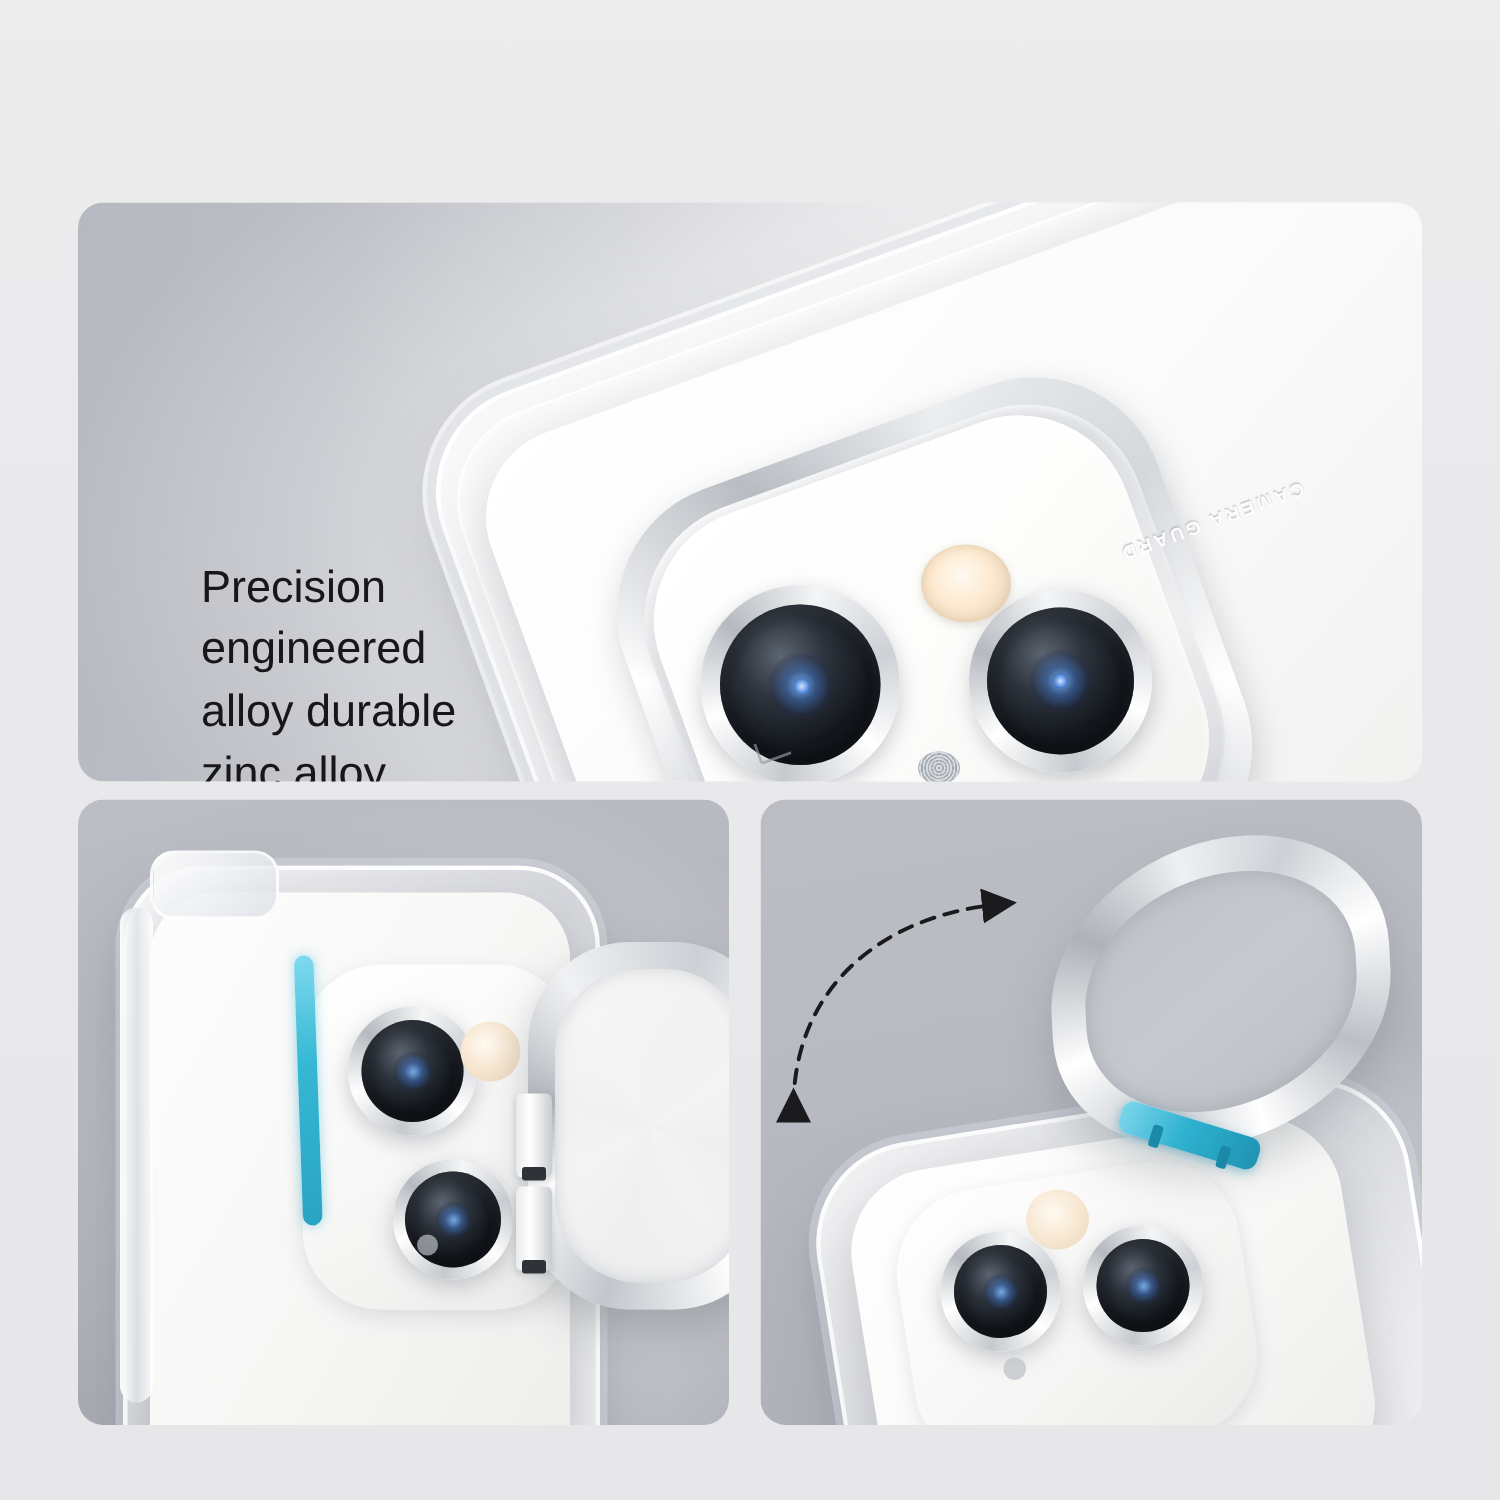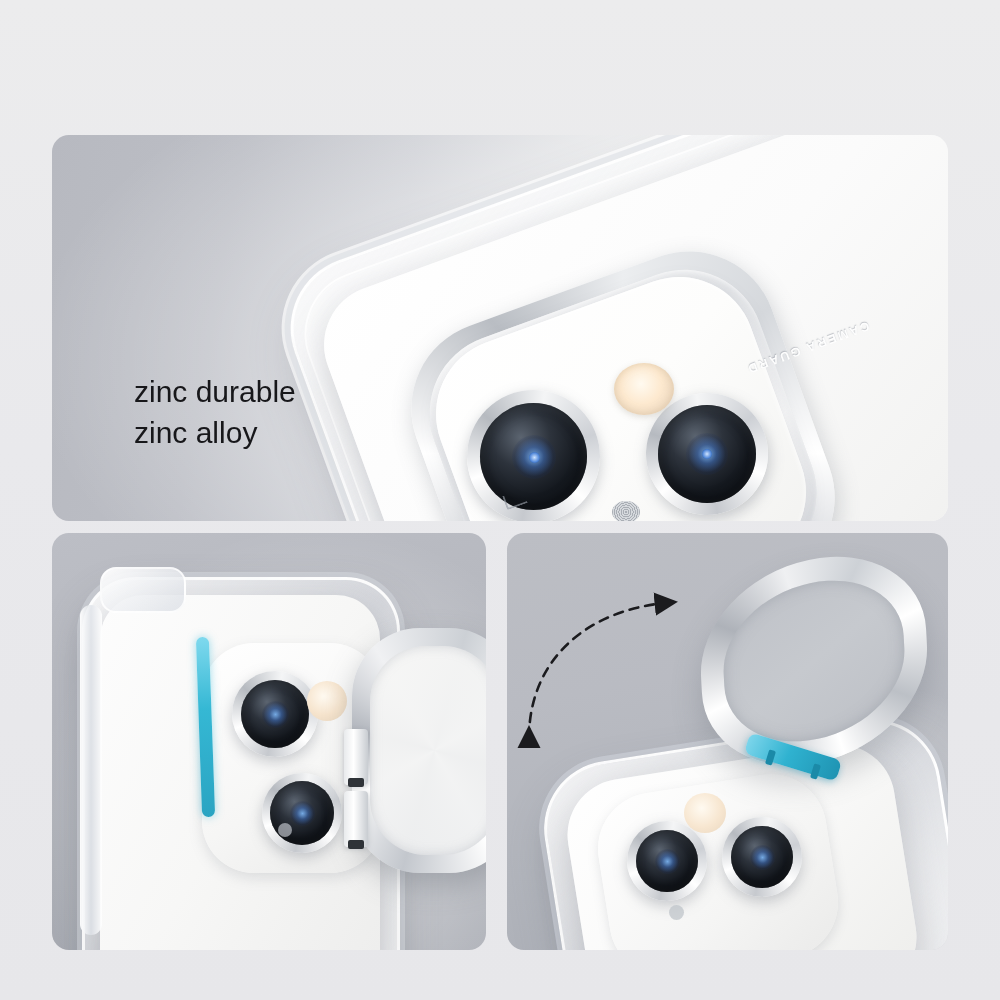--- a/index.html
+++ b/index.html
@@ -306,21 +306,23 @@
       <div class="lens-glass" id="tp-l2-glass"></div>
       <div class="lens-blue" id="tp-l2-blue"></div>
       <div class="lens-core" id="tp-l2-core"></div>
 
       <div id="tp-flash"></div>
       <div id="tp-mic"></div>
       <div id="tp-notch"></div>
     </div>
 
     <div class="caption" id="cap-top">
-      <div>zinc durable</div>
+      <div>Precision</div>
+      <div>engineered</div>
+      <div>alloy durable</div>
       <div>zinc alloy</div>
     </div>
   </div>
 
   <div class="card" id="card-bl">
     <div id="bl-scene">
       <div id="bl-case"></div>
       <div id="bl-phone"></div>
       <div id="bl-side-rail"></div>
       <div id="bl-btn"></div>

